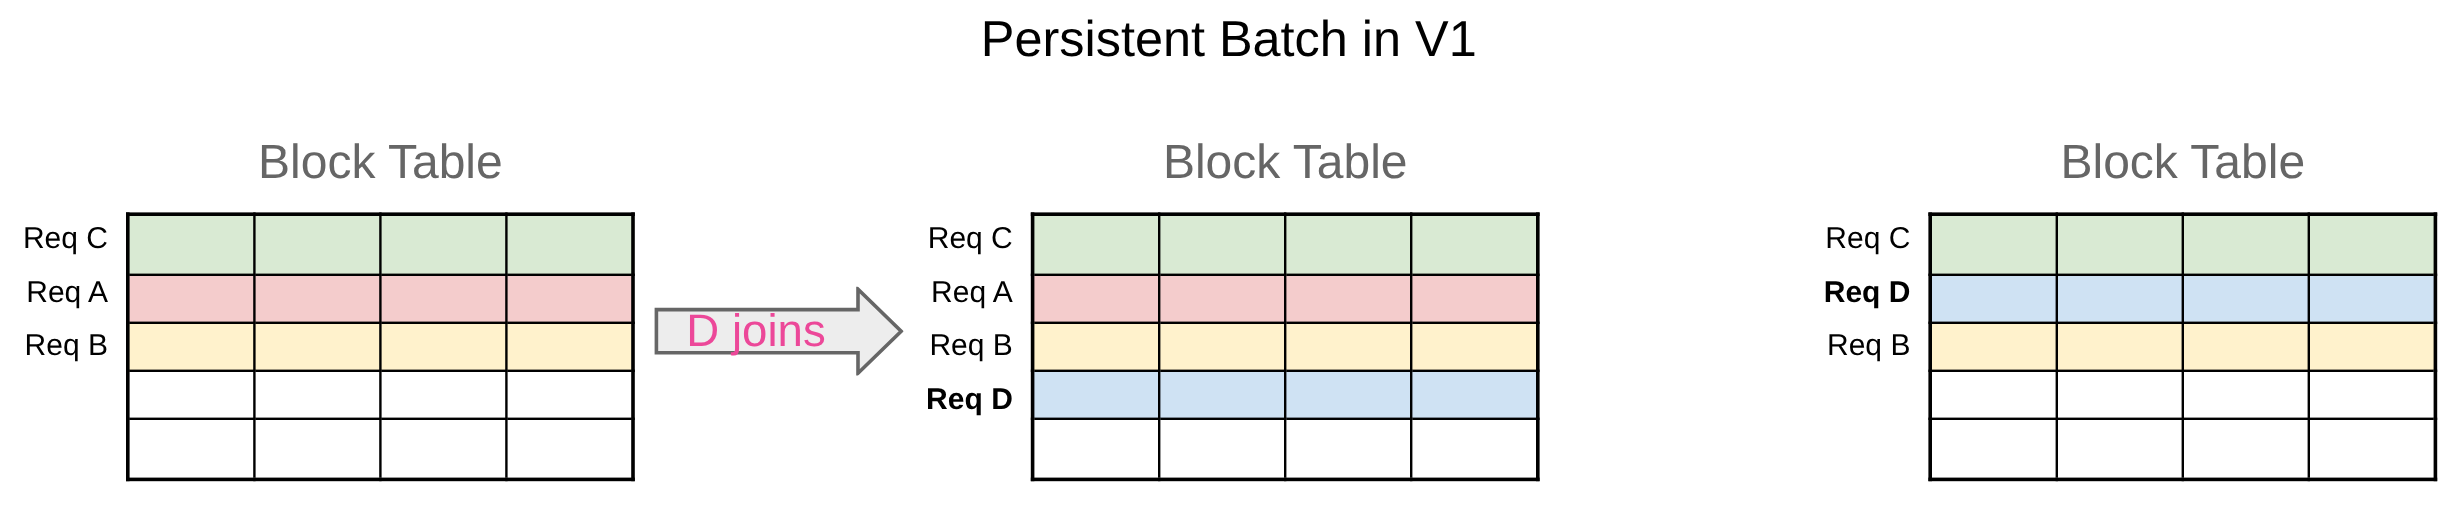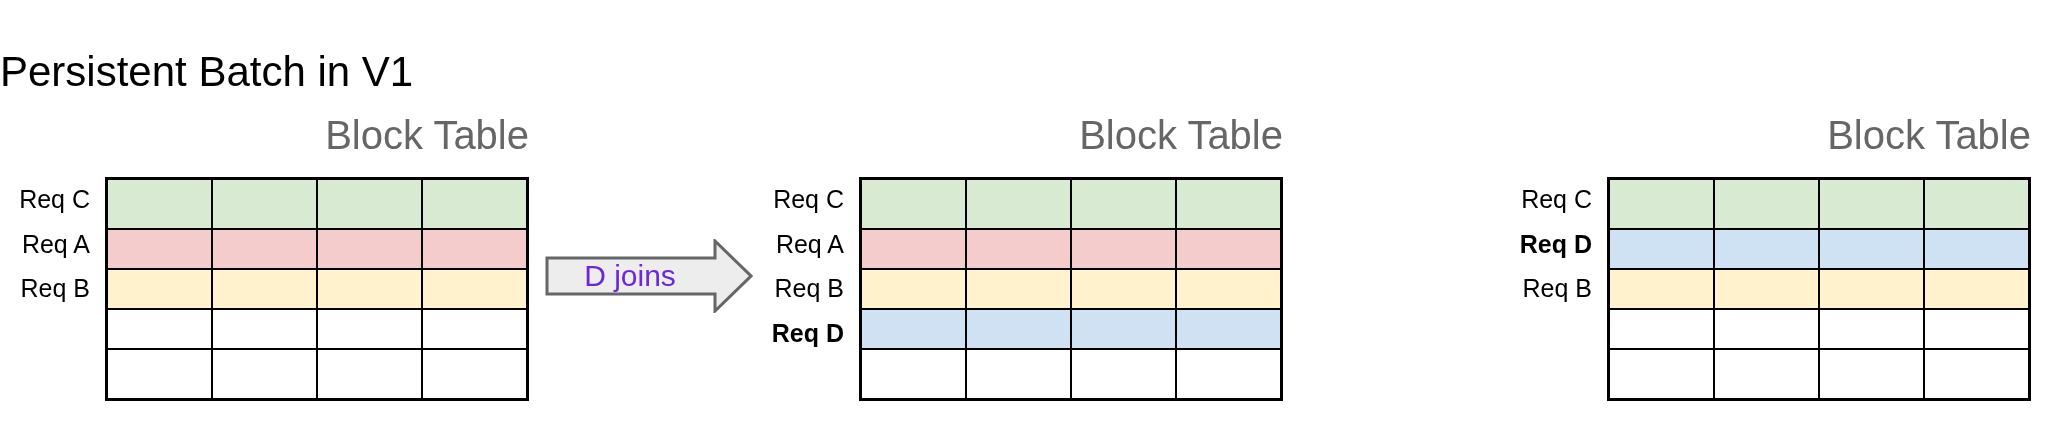--- a/index.html
+++ b/index.html
@@ -7,31 +7,30 @@
     position: relative;
     width: 2048px;
     height: 421px;
     background: #ffffff;
     font-family: "Liberation Sans", sans-serif;
     overflow: hidden;
   }
   .main-title {
     position: absolute;
     left: 0; right: 0; top: 8px;
-    text-align: left;
+    text-align: center;
     font-size: 42px;
     line-height: 50px;
     color: #000000;
-    margin-top: 39px;
   }
   .bt-title {
     position: absolute;
     top: 112px;
     width: 424px;
-    text-align: right;
+    text-align: center;
     font-size: 40px;
     line-height: 46px;
     color: #666666;
   }
   .labels {
     position: absolute;
     top: 177px;
     width: 100px;
     height: 224px;
     display: flex;
@@ -66,22 +65,22 @@
   }
   .arrow svg { position: absolute; left: 0; top: 0; }
   .arrow-label {
     position: absolute;
     left: 0; top: 2px;
     width: 170px;
     height: 70px;
     display: flex;
     align-items: center;
     justify-content: center;
-    font-size: 30px;
-    color: #6d28d9;
+    font-size: 38px;
+    color: #ec4899;
     white-space: nowrap;
   }
 </style>
 </head>
 <body>
 
 <div id="canvas">
 
   <div class="main-title">Persistent Batch in V1</div>
 

